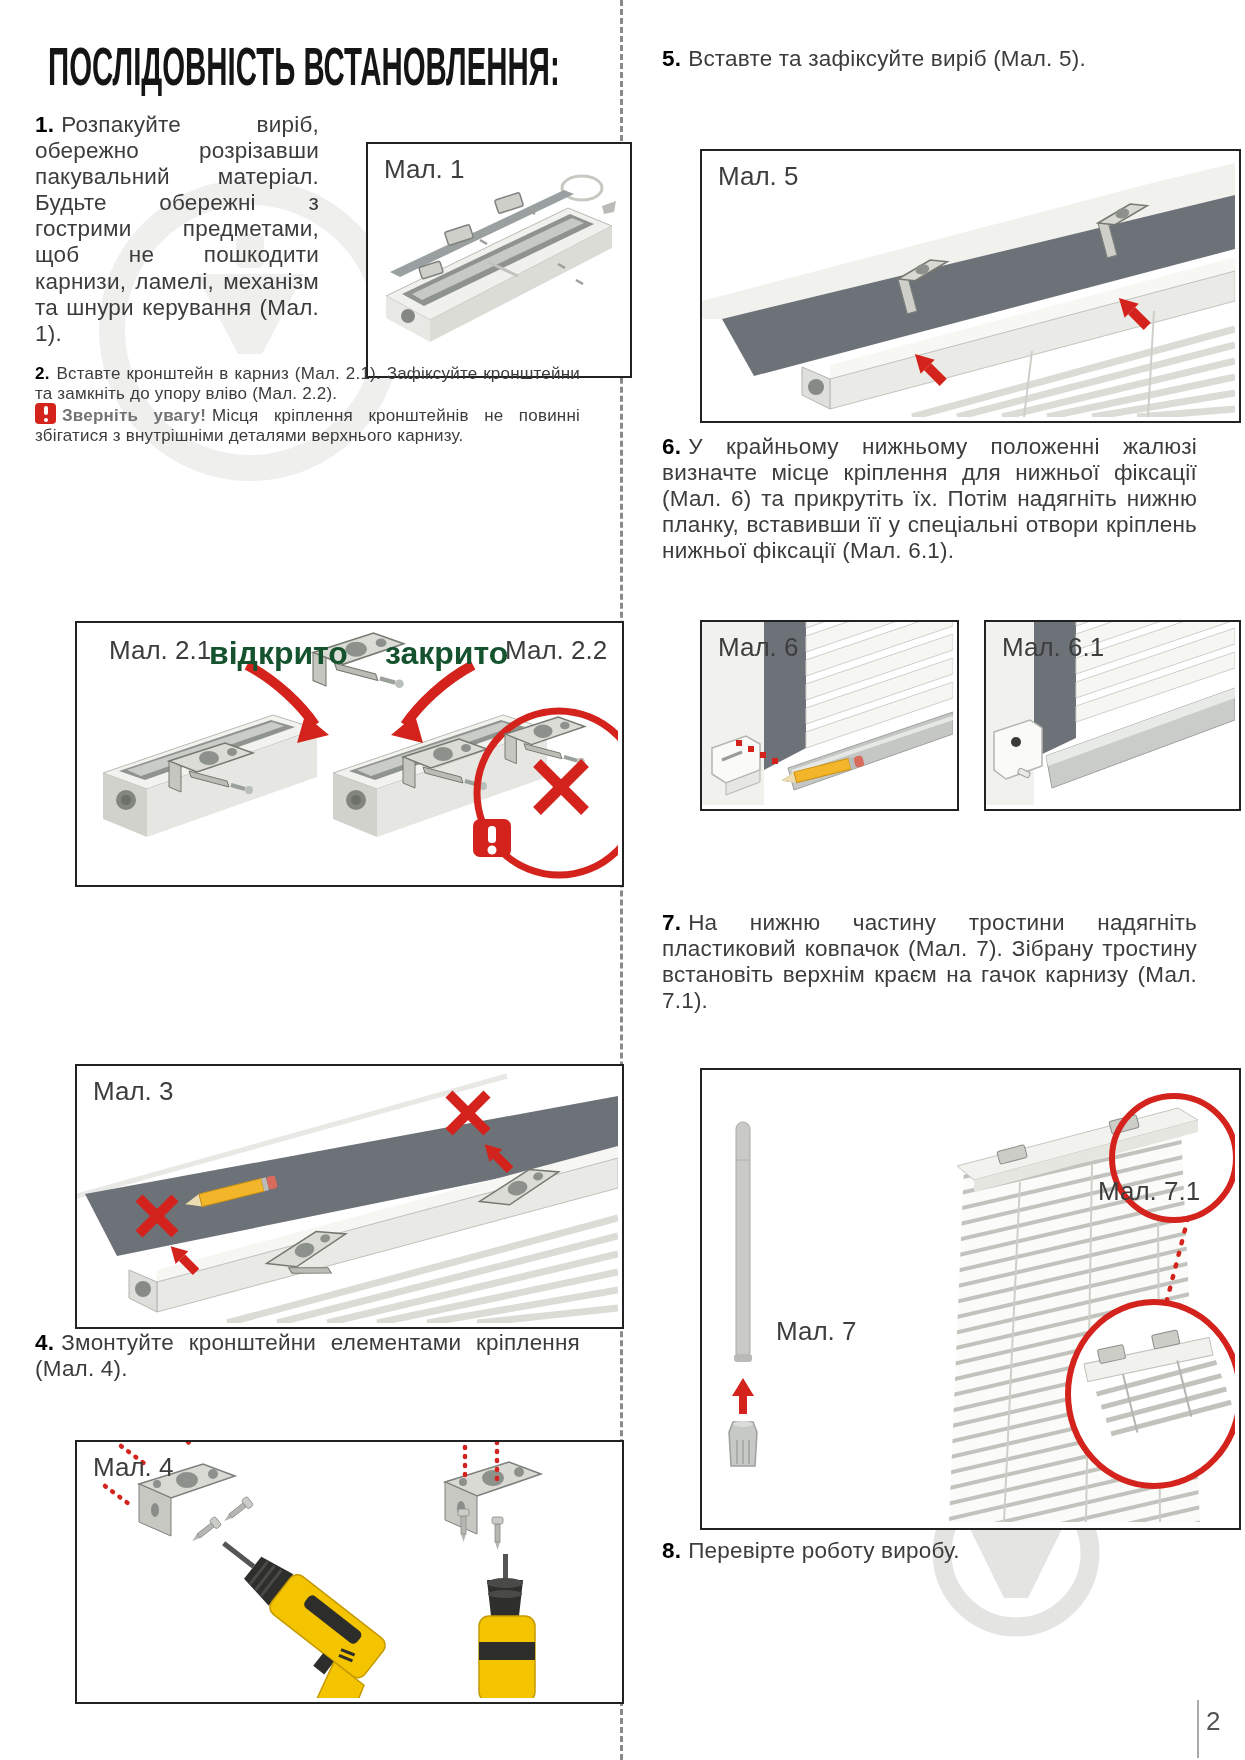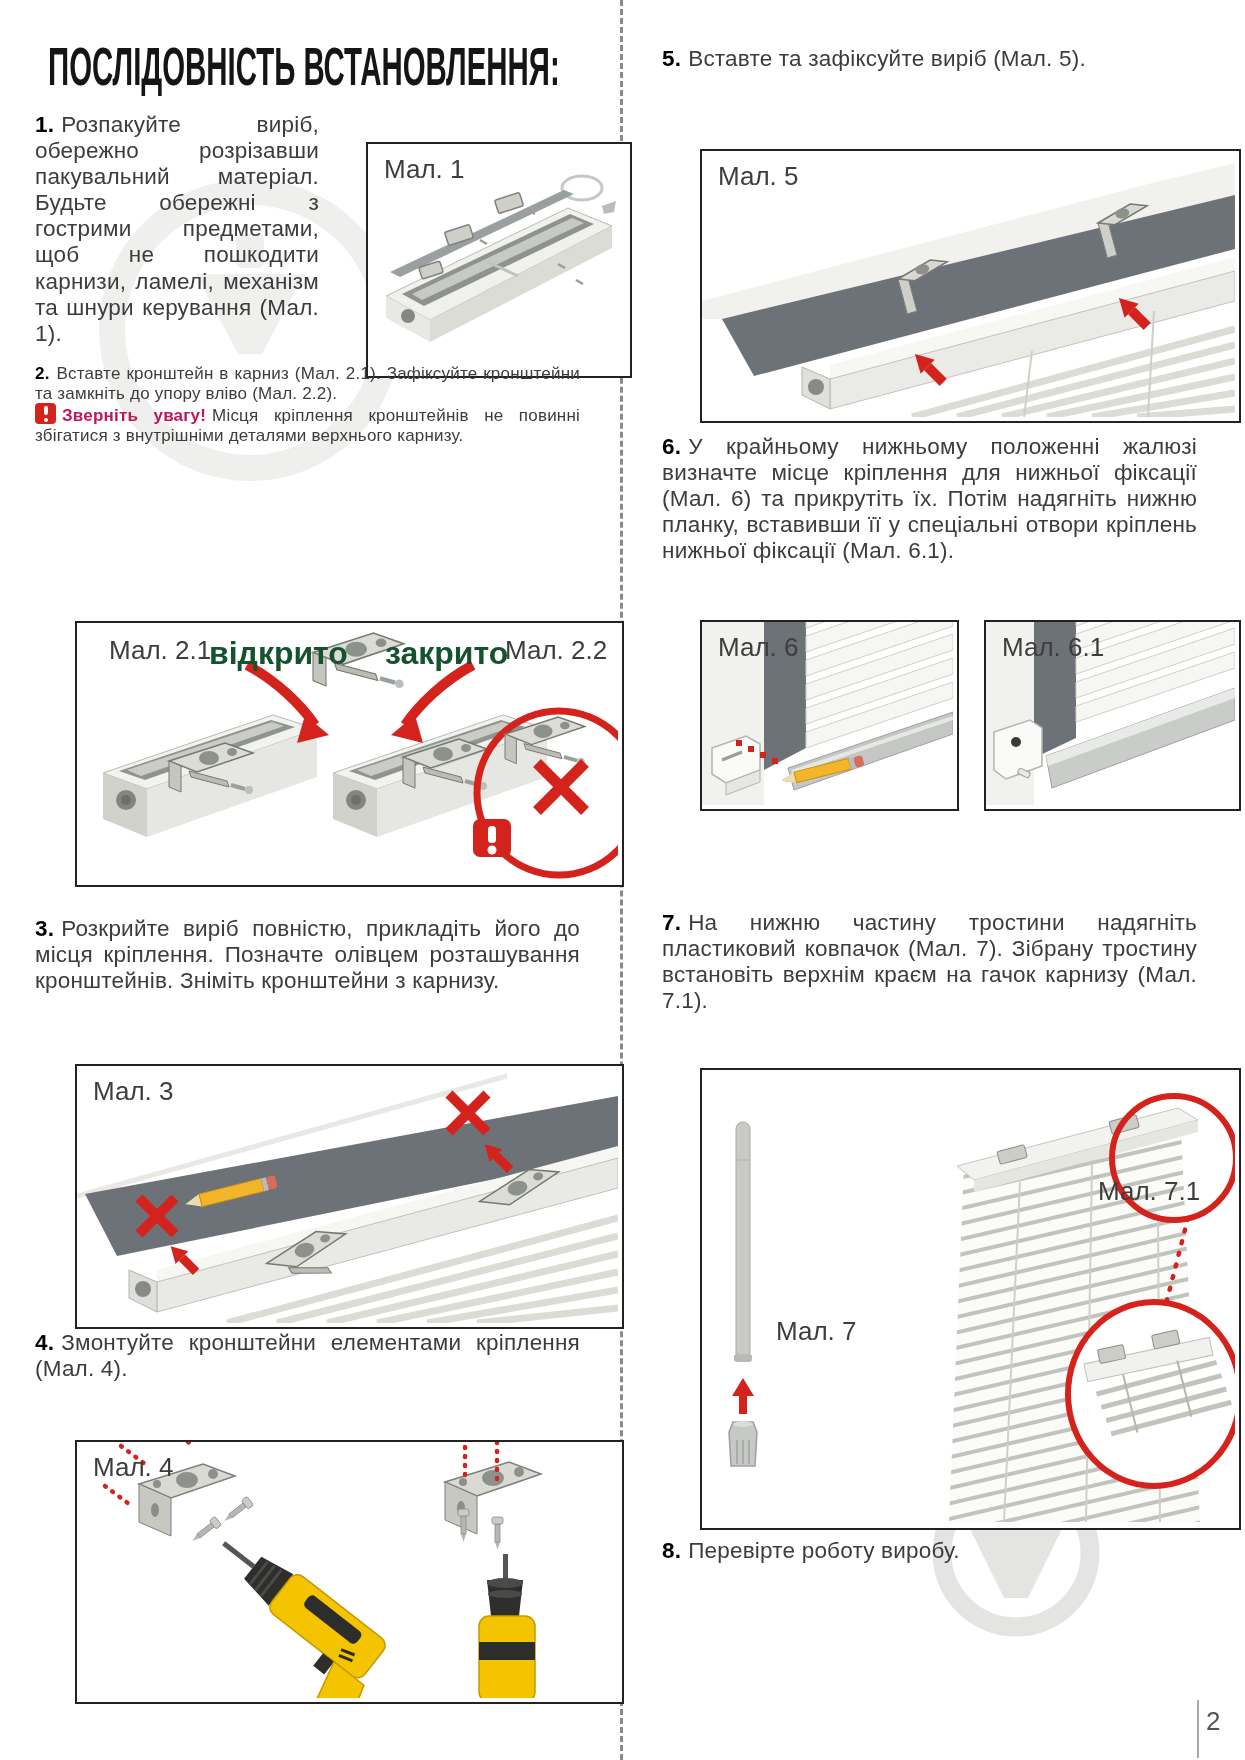--- a/index.html
+++ b/index.html
@@ -12,21 +12,21 @@
          color:#151515;white-space:nowrap;transform:scale(0.70,1.28);transform-origin:left top;
          letter-spacing:0px;z-index:3;}
   .step{position:absolute;margin:0;font-size:22.5px;line-height:1.16;text-align:justify;
         color:#3c3c3c;letter-spacing:0.2px;z-index:3;}
   .step .num{color:#000;font-weight:bold;margin-right:7px;}
   .warnrow{margin-top:0;}
   .wicon{display:inline-block;position:relative;width:21px;height:21px;background:#d3231c;
          border-radius:4px;vertical-align:-3px;margin-right:6px;}
   .wicon .wbar{position:absolute;left:8.5px;top:3px;width:4px;height:9px;background:#fff;border-radius:2px;}
   .wicon .wdot{position:absolute;left:8.5px;top:14.5px;width:4px;height:4px;background:#fff;border-radius:50%;}
-  .wlabel{color:#be185d;font-weight:bold;margin-right:6px;}
+  .wlabel{color:#737373;font-weight:bold;margin-right:6px;}
   .figbox{position:absolute;background:#fff;border:2px solid #222;overflow:hidden;z-index:2;}
   .figbox svg{position:absolute;left:0;top:0;}
   .figlabel{position:absolute;font-size:26px;color:#3d3d3d;z-index:4;white-space:nowrap;}
   .lab-tl{left:16px;top:10px;}
   .redlab{color:#14532d;font-weight:bold;font-size:32px;}
   .fig2-l1{left:16px;top:12px;margin-left:16px;}
   .fig2-open{left:132px;top:12px;}
   .fig2-closed{left:308px;top:12px;}
   .fig2-l2{left:428px;top:12px;}
   .fig7-main{left:74px;top:246px;}
@@ -143,21 +143,20 @@
       <rect x="396" y="196" width="38" height="38" rx="7" fill="#d3231c"></rect>
       <rect x="411" y="203" width="8" height="17" rx="3.5" fill="#fff"></rect>
       <circle cx="415" cy="227" r="4.5" fill="#fff"></circle>
     </svg>
     <figcaption class="figlabel fig2-l1">Мал. 2.1</figcaption>
     <figcaption class="figlabel redlab fig2-open">відкрито</figcaption>
     <figcaption class="figlabel redlab fig2-closed">закрито</figcaption>
     <figcaption class="figlabel fig2-l2">Мал. 2.2</figcaption>
   </figure>
 
-  <p class="step s3"><b class="num">3.</b><span>Розкрийте виріб повністю, прикладіть його до місця кріплення. Позначте олівцем розташування кронштейнів. Зніміть кронштейни з карнизу.</span></p>
 
   <figure class="figbox f3">
     <svg width="541" height="257" viewBox="0 0 541 257">
       <line x1="0" y1="130" x2="430" y2="10" stroke="#e8e8e4" stroke-width="5"></line>
       <polygon points="8,128 541,30 541,88 40,190" fill="#6d7278"></polygon>
       <polygon points="80,216 541,92 541,80 80,204" fill="#f6f6f3"></polygon>
       <polygon points="80,216 541,92 541,122 80,246" fill="#e9e9e5" stroke="#c0c0bb" stroke-width="1"></polygon>
       <polygon points="52,204 80,216 80,246 52,232" fill="#dededa" stroke="#b5b5b0" stroke-width="1"></polygon>
       <circle cx="66" cy="223" r="8" fill="#878b87"></circle>
       <g stroke="#dcdcd7" stroke-width="7">

